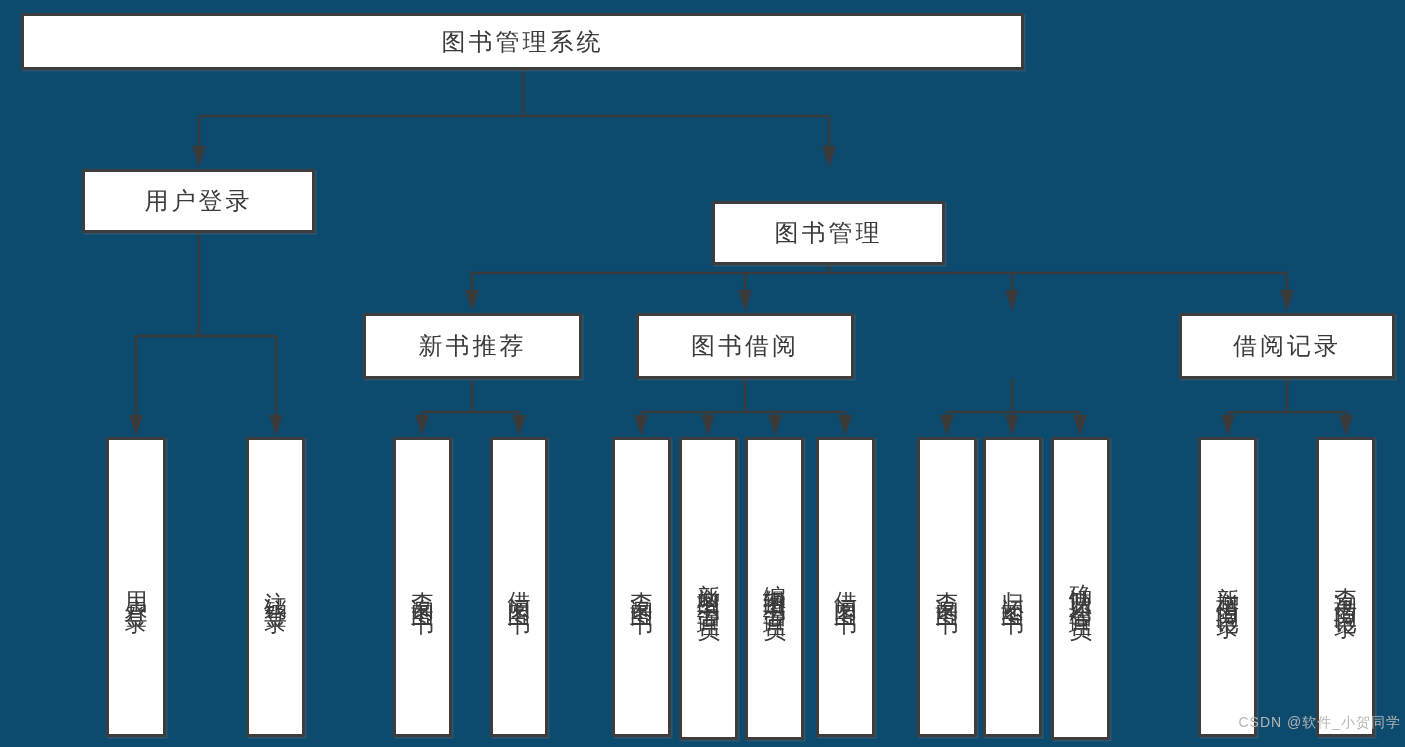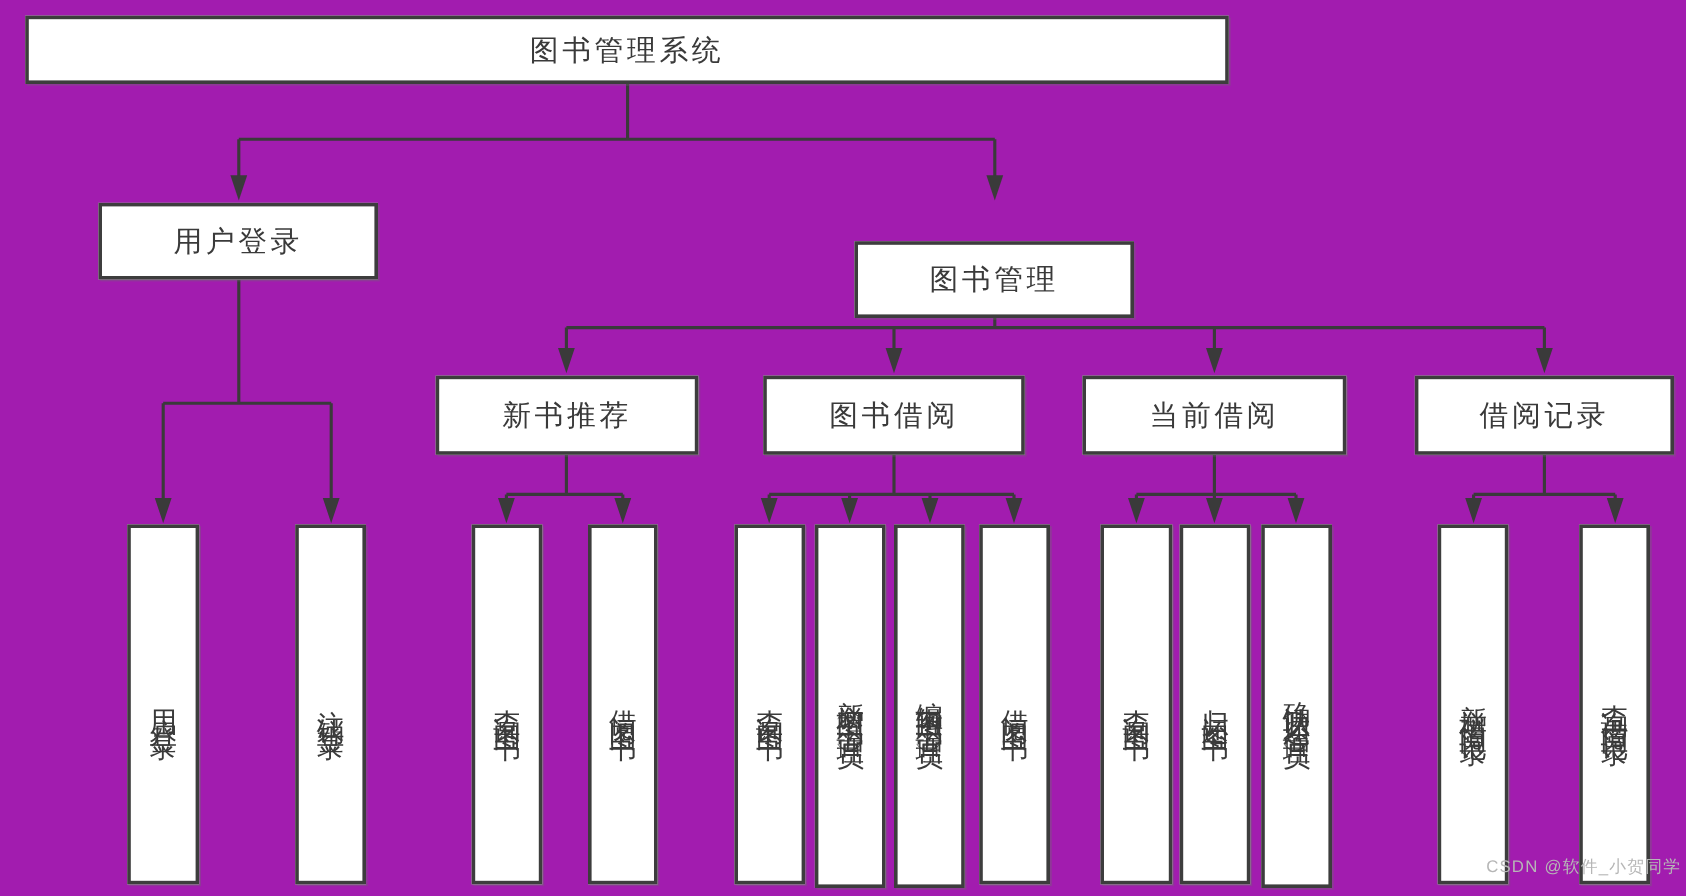--- a/index.html
+++ b/index.html
@@ -1,21 +1,21 @@
 <!DOCTYPE html>
 <html><head>
 <meta charset="utf-8">
 <style>
   * { box-sizing: border-box; }
   html, body { margin: 0; padding: 0; background: #ffffff; }
   .canvas {
     position: relative;
     width: 1405px;
     height: 747px;
-    background: #a21caf;
+    background: #0c4a6e;
     font-family: "Liberation Sans", "DejaVu Sans", sans-serif;
     color: #353535;
     overflow: hidden;
   }
   svg.connectors {
     position: absolute;
     left: 0; top: 0;
     width: 1405px; height: 747px;
   }
   .box {
@@ -100,23 +100,20 @@
   <div class="box" style="left:712px; top:169px; width:233px; height:64px;margin-top:32px;">
     <span class="h-label">图书管理</span>
   </div>
 
   <div class="box" style="left:363px; top:313px; width:219px; height:66px;">
     <span class="h-label">新书推荐</span>
   </div>
   <div class="box" style="left:636px; top:313px; width:218px; height:66px;">
     <span class="h-label">图书借阅</span>
   </div>
-  <div class="box" style="left:902px; top:313px; width:220px; height:66px;">
-    <span class="h-label">当前借阅</span>
-  </div>
   <div class="box" style="left:1179px; top:313px; width:216px; height:66px;">
     <span class="h-label">借阅记录</span>
   </div>
 
   <div class="box leaf" style="left:106px; top:437px; width:60px; height:300px;">
     <span class="v-label">用户登录</span>
   </div>
   <div class="box leaf" style="left:246px; top:437px; width:59px; height:300px;">
     <span class="v-label">注销登录</span>
   </div>

